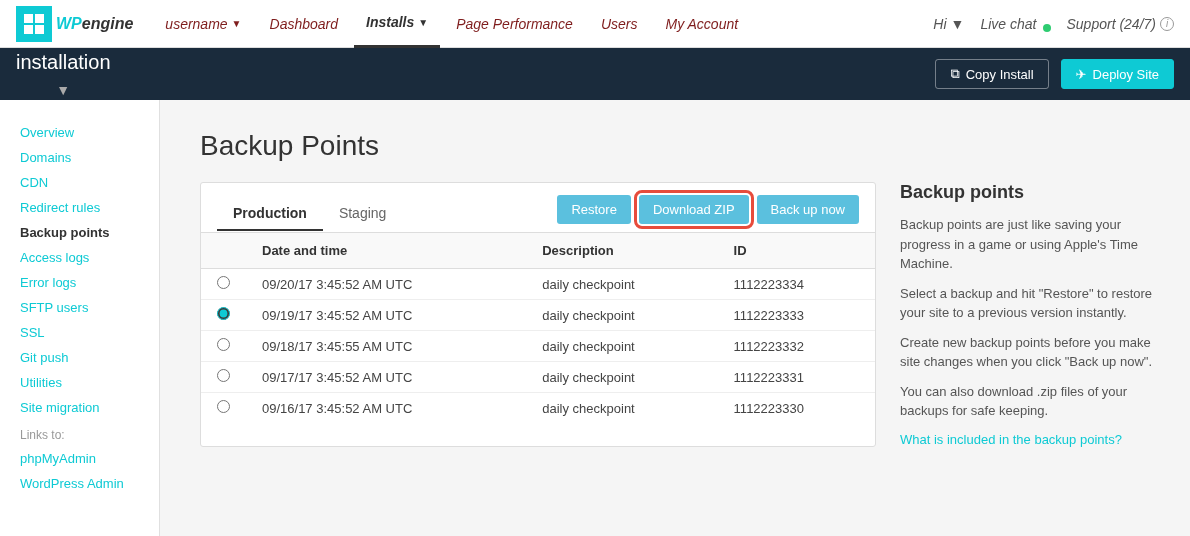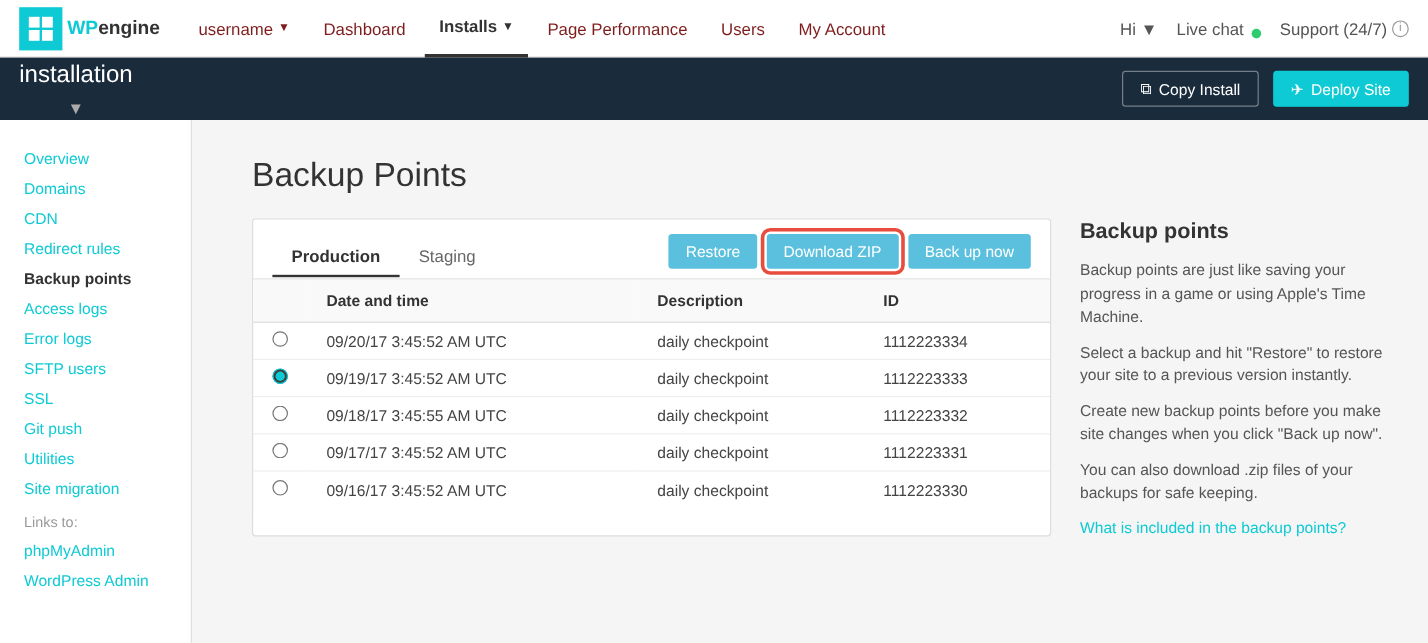--- a/index.html
+++ b/index.html
@@ -6,20 +6,21 @@
     body { font-family: -apple-system, BlinkMacSystemFont, 'Segoe UI', Arial, sans-serif; font-size: 14px; background: #f5f5f5; color: #333; }
 
     
     .top-nav {
       background: #fff;
       border-bottom: 1px solid #ddd;
       display: flex;
       align-items: center;
       padding: 0 16px;
       height: 48px;
+      font-style: italic;
     }
     .logo-area {
       display: flex;
       align-items: center;
       margin-right: 20px;
     }
     .logo-box {
       width: 36px;
       height: 36px;
       background: #0ecad4;
@@ -80,21 +81,21 @@
     .install-actions { margin-left: auto; display: flex; gap: 12px; }
     .action-btn {
       display: flex; align-items: center; gap: 6px;
       background: transparent; border: 1px solid rgba(255,255,255,0.4);
       color: #fff; padding: 6px 14px; border-radius: 3px; cursor: pointer;
       font-size: 13px;
     }
     .action-btn.deploy { background: #0ecad4; border-color: #0ecad4; }
 
     
-    .main-layout { display: flex; min-height: calc(100vh - 100px); gap: 10px; }
+    .main-layout { display: flex; min-height: calc(100vh - 100px); }
 
     
     .sidebar {
       width: 160px;
       background: #fff;
       border-right: 1px solid #e0e0e0;
       padding: 20px 0;
     }
     .sidebar-link {
       display: block;

